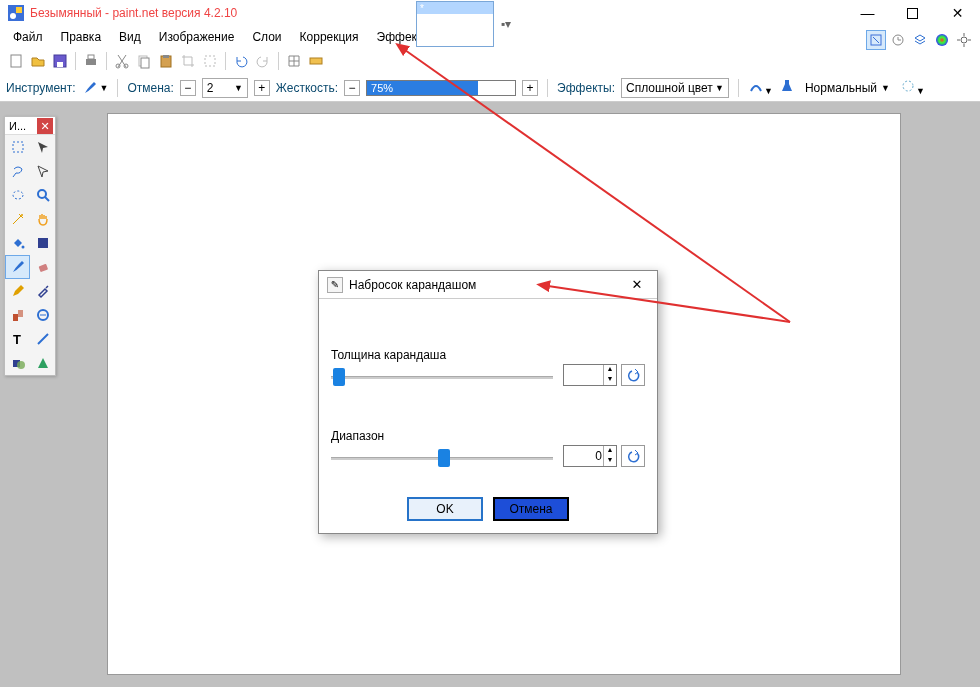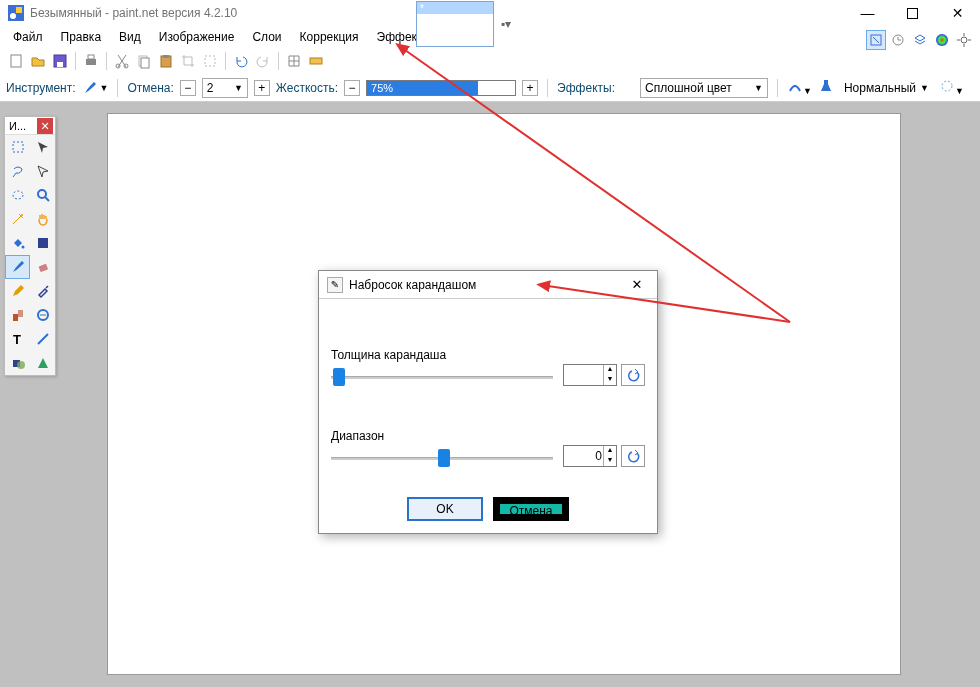--- a/index.html
+++ b/index.html
@@ -1,20 +1,20 @@
 <!DOCTYPE html>
 <html><head>
 <meta charset="utf-8">
 <style>
   * { box-sizing: border-box; margin: 0; padding: 0; font-family: "Segoe UI", Tahoma, sans-serif; }
   body { width: 980px; height: 687px; background: #fff; overflow: hidden; position: relative; }
   
   .titlebar { height: 26px; display: flex; align-items: center; padding: 0 8px; border-bottom: none; }
   .titlebar .app-icon { width: 16px; height: 16px; margin-right: 6px; }
-  .titlebar .title { font-size: 12px; color: #737373; flex: 1; }
+  .titlebar .title { font-size: 12px; color: #ef4444; flex: 1; }
   .win-controls { position: absolute; right: 0; top: 0; display: flex; height: 26px; }
   .win-btn { width: 45px; height: 26px; display: flex; align-items: center; justify-content: center; font-size: 14px; }
   
   .menubar { height: 22px; display: flex; align-items: center; padding: 0 4px; font-size: 12px; }
   .menubar .menu-item { padding: 3px 9px; cursor: default; }
   
   .thumb-strip { position: absolute; left: 416px; top: 0; display: flex; align-items: center; height: 48px; }
   .thumb { width: 78px; height: 46px; border: 1px solid #7aa7d8; background: #fff; position: relative; }
   .thumb .thumb-hdr { height: 12px; background: #b3d6ff; display:flex; align-items:center;}
   .thumb .thumb-hdr::before { content:"*"; color:#fff; font-size:10px; margin-left:3px;}
@@ -53,21 +53,21 @@
   .slider-row { margin-bottom: 12px; margin-top: 41px; }
   .slider { position:relative; height:22px; margin-top:4px; display:flex; align-items:center;}
   .slider-track { flex:1; height:3px; background:#ccc; border-top:1px solid #aaa;}
   .slider-thumb { width:12px; height:18px; background:#1a82e2; border-radius:2px; position:absolute; top:2px;}
   .num-reset { display:inline-flex; align-items:center; gap:4px; vertical-align:middle;}
   .num-box { width:54px; height:22px; border:1px solid #7a7a7a; display:flex; align-items:center; justify-content:flex-end; padding:0 14px 0 4px; position:relative; font-size:12px;}
   .num-box .spin { position:absolute; right:0; top:0; bottom:0; width:13px; border-left:1px solid #aaa; display:flex; flex-direction:column;}
   .num-box .spin div { flex:1; font-size:7px; line-height:1; text-align:center;}
   .reset-btn { width:24px; height:22px; border:1px solid #999; display:flex; align-items:center; justify-content:center;}
   .dlg-footer { display:flex; justify-content:center; gap:10px; padding:8px 12px 12px;}
-  .dlg-btn { width:76px; height:24px; border:7px solid #000000; background:#14b8a6; font-size:12px;}
+  .dlg-btn { width:76px; height:24px; border:2px solid #000000; background:#1d4ed8; font-size:12px;}
   .dlg-btn.primary { border:2px solid #2673c9; background:#e8f1fb;}
   
   .arrow-svg { position:absolute; left:0; top:0; width:980px; height:687px; pointer-events:none; }
 </style>
 </head>
 <body>
 
 <div class="titlebar">
   <svg class="app-icon" viewBox="0 0 16 16">
       <rect width="16" height="16" fill="#3a6fd8"></rect>
@@ -245,21 +245,21 @@
   <div style="border:1px solid #aaa;width:16px;height:16px;display:flex;align-items:center;justify-content:center;">+</div>
   <label>Жесткость:</label>
   <div style="border:1px solid #aaa;width:16px;height:16px;display:flex;align-items:center;justify-content:center;">−</div>
   <div class="hardness-bar">
     <div class="hardness-fill" id="hardfill" style="width: 75%;"></div>
     <span class="hardness-txt">75%</span>
   </div>
   <div style="border:1px solid #aaa;width:16px;height:16px;display:flex;align-items:center;justify-content:center;">+</div>
   <div class="sep"></div>
   <label>Эффекты:</label>
-  <div class="combo" style="width:128px;margin-left:19px;">
+  <div class="combo" style="width:108px;">
       <span>Сплошной цвет</span>
       <span style="margin-left:auto;font-size:9px;">▼</span>
     </div>
   <div class="sep"></div>
   <div><svg width="16" height="16">
         <path d="M3 13 Q8 3 13 13" stroke="#2d6fd2" fill="none" stroke-width="2"></path>
       </svg><span style="font-size:9px;">▼</span></div>
   <div><svg width="16" height="16">
         <path d="M6 2 H10 V6 L13 13 H3 L6 6 Z" fill="#2d6fd2"></path>
       </svg></div>

